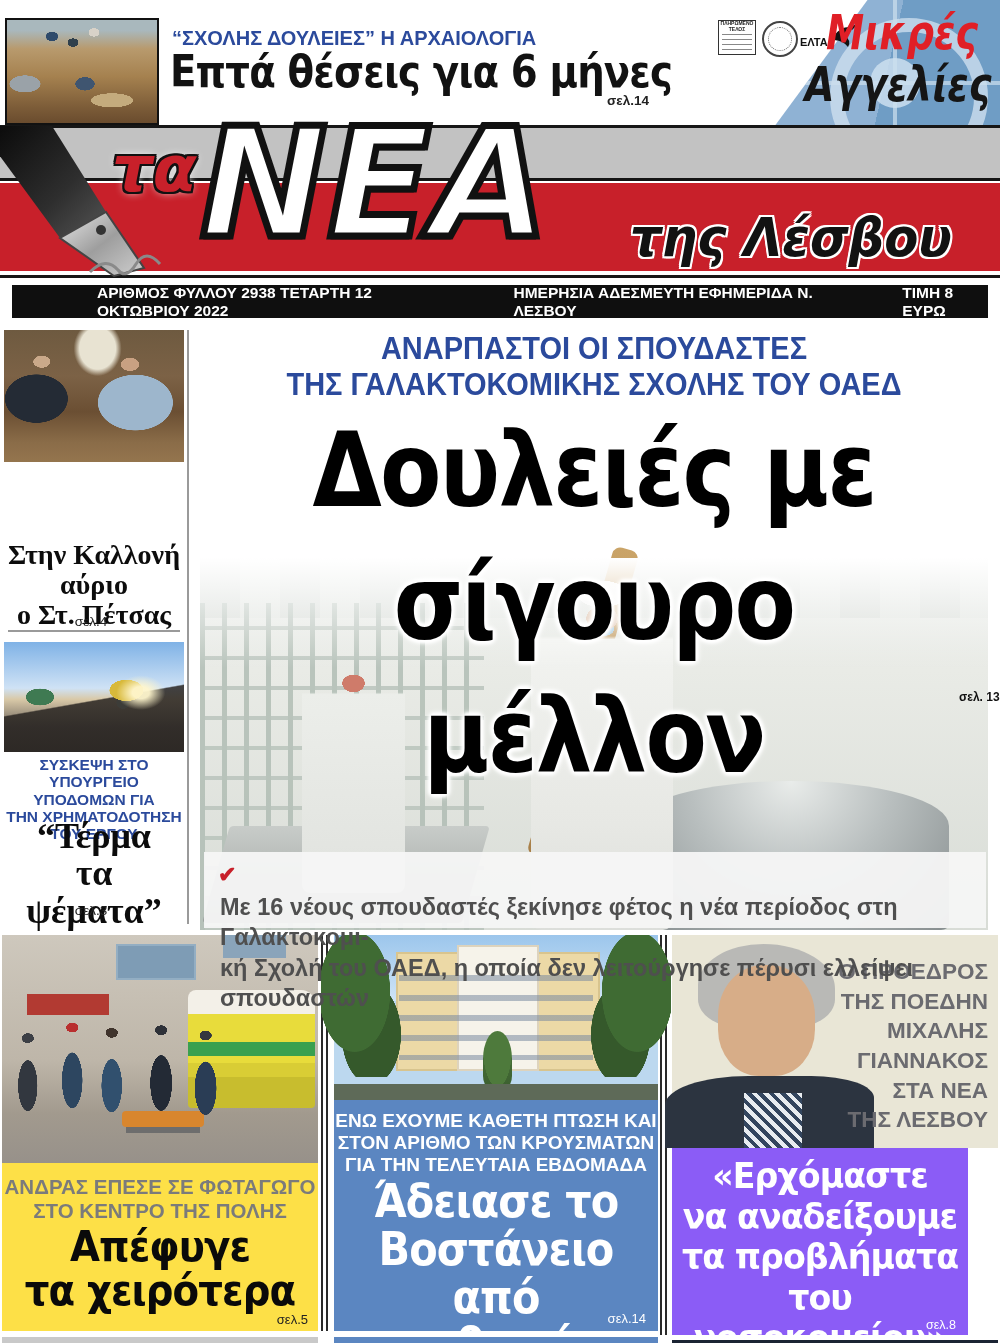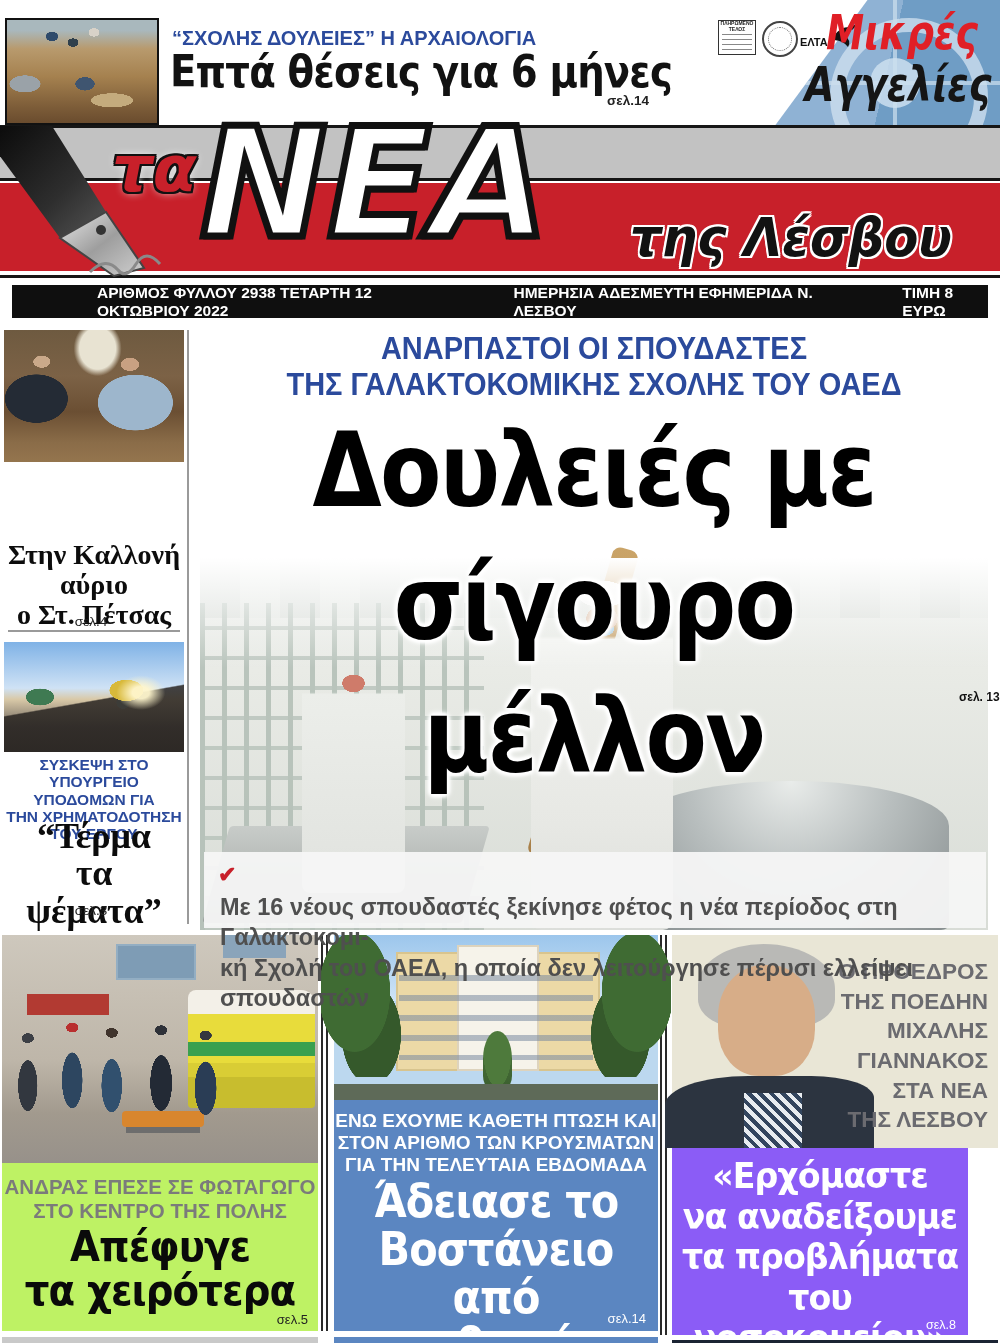--- a/index.html
+++ b/index.html
@@ -159,21 +159,21 @@
       radial-gradient(10px 8px at 26% 8%, #b92f2f 60%, transparent 61%),
       radial-gradient(17px 46px at 26% 48%, #2d4660 60%, transparent 61%),
       radial-gradient(10px 8px at 42% 12%, #40342c 60%, transparent 61%),
       radial-gradient(17px 44px at 42% 52%, #31506e 60%, transparent 61%),
       radial-gradient(10px 8px at 62% 10%, #2e3138 60%, transparent 61%),
       radial-gradient(18px 46px at 62% 50%, #232a35 60%, transparent 61%),
       radial-gradient(10px 8px at 80% 14%, #34383f 60%, transparent 61%),
       radial-gradient(18px 44px at 80% 54%, #2a3d55 60%, transparent 61%);}
   .ab-stretcher{position:absolute;left:38%;bottom:16%;width:26%;height:7%;background:#d8862e;border-radius:4px;
     box-shadow:0 10px 0 -4px #6d6d6d;}
-  .grey-panel{left:2px;top:1163px;width:316px;height:168px;background:#bef264;}
+  .grey-panel{left:2px;top:1163px;width:316px;height:168px;background:#fde047;}
   .bl-kicker{position:absolute;left:0;top:12px;width:100%;text-align:center;font-weight:bold;
     font-size:20.5px;line-height:1.18;color:#7b7b7b;}
   .bl-headline{position:absolute;left:0;top:62px;width:100%;text-align:center;
     font-family:"DejaVu Sans",sans-serif;font-weight:900;font-size:43px;line-height:1.02;color:#0a0a0a;
     letter-spacing:-1px;transform:scaleX(.9);transform-origin:center top;}
   .bl-pageref{position:absolute;right:10px;bottom:4px;font-size:13px;color:#222;}
   .strip-grey{left:2px;top:1337px;width:316px;height:6px;background:#c9c9c9;}
 
   .hosp-photo{left:334px;top:935px;width:324px;height:165px;background:#bcd8ef;}
   .ho-sky{position:absolute;inset:0 0 auto 0;height:40%;background:linear-gradient(#9cc6ec,#cfe4f6);}

